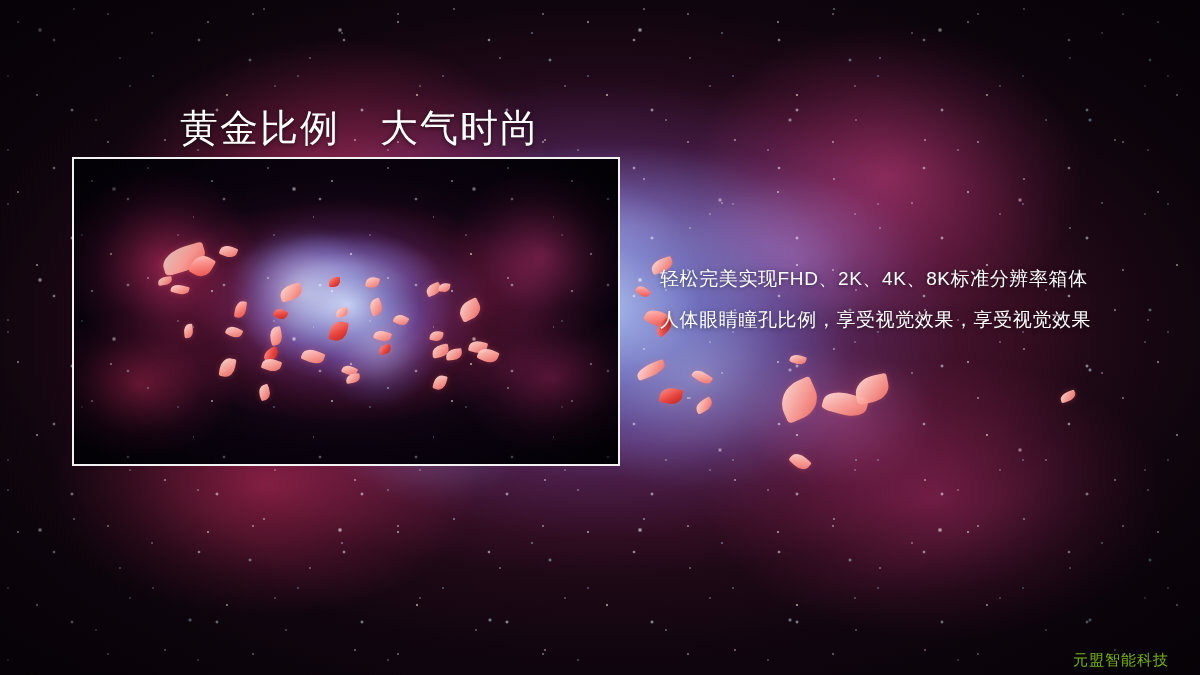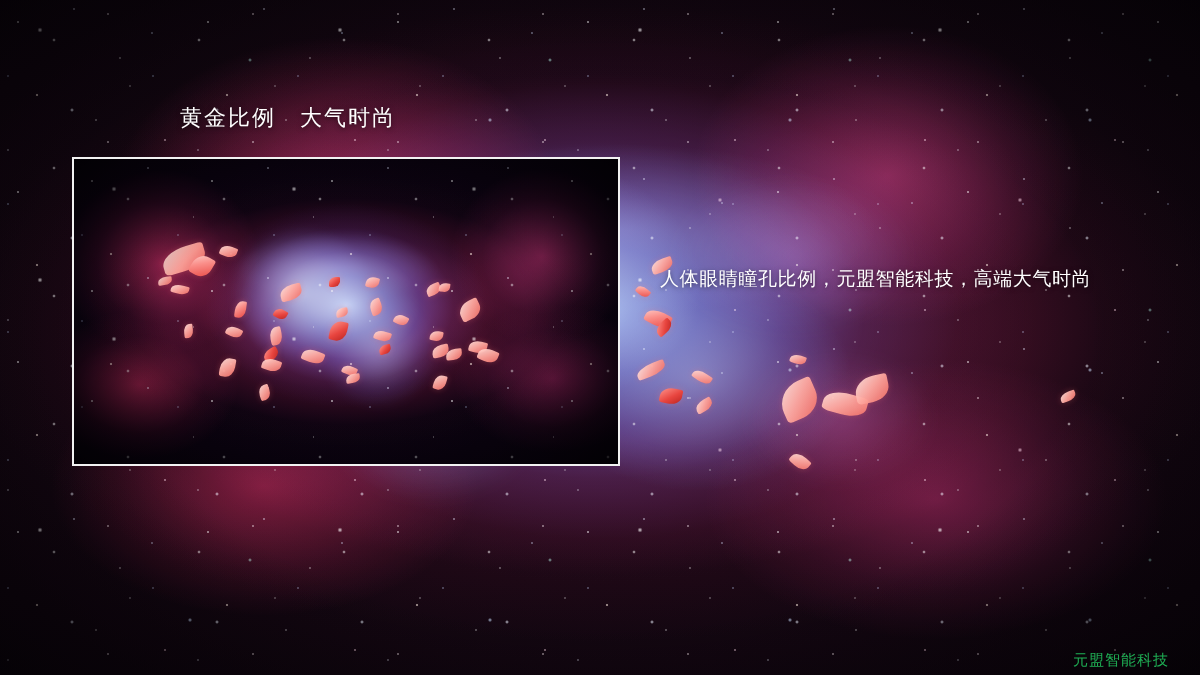--- a/index.html
+++ b/index.html
@@ -181,21 +181,21 @@
     position: absolute;
     inset: 0;
     background: radial-gradient(ellipse 72% 78% at 50% 50%, rgba(0,0,0,0) 46%, rgba(2,0,4,0.62) 84%, rgba(1,0,2,0.92) 100%);
   }
 
   
   #slide-title {
     position: absolute;
     left: 180px;
     top: 103px;
-    font-size: 22px;
+    font-size: 38px;
     letter-spacing: 2px;
     color: #ffffff;
     white-space: pre;
     text-shadow: 0 1px 5px rgba(0,0,0,0.62);
   }
   #body-text {
     position: absolute;
     left: 660px;
     top: 258px;
     width: 500px;
@@ -207,21 +207,21 @@
     color: #ffffff;
     white-space: nowrap;
     text-shadow: 0 1px 5px rgba(0,0,0,0.55);
   }
   #watermark {
     position: absolute;
     left: 1073px;
     top: 651px;
     font-size: 15px;
     letter-spacing: 1px;
-    color: #22c55e;
+    color: #84cc16;
     opacity: 0.88;
   }
 </style>
 </head>
 <body>
 
 <div id="slide">
 
   <div class="bg-layer bg-base"></div>
   <div class="bg-layer bg-cloud c1"></div>
@@ -292,18 +292,19 @@
       <div class="petal soft" style="left:404px;top:190px;width:20px;height:13px;transform:rotate(22deg);"></div>
       <div class="petal soft" style="left:365px;top:124px;width:11px;height:9px;transform:rotate(8deg);"></div>
 
       <div class="ph-vig"></div>
     </div>
   </div>
 
   <div id="slide-title">黄金比例　大气时尚</div>
 
   <div id="body-text">
-    <div class="body-line">人体眼睛瞳孔比例，元盟智能科技，高端大气时尚</div>
+    <div class="body-line">轻松完美实现FHD、2K、4K、8K标准分辨率箱体</div>
+    <div class="body-line">人体眼睛瞳孔比例，享受视觉效果，享受视觉效果</div>
   </div>
 
   <div id="watermark">元盟智能科技</div>
 
 </div>
 
 </body></html>

